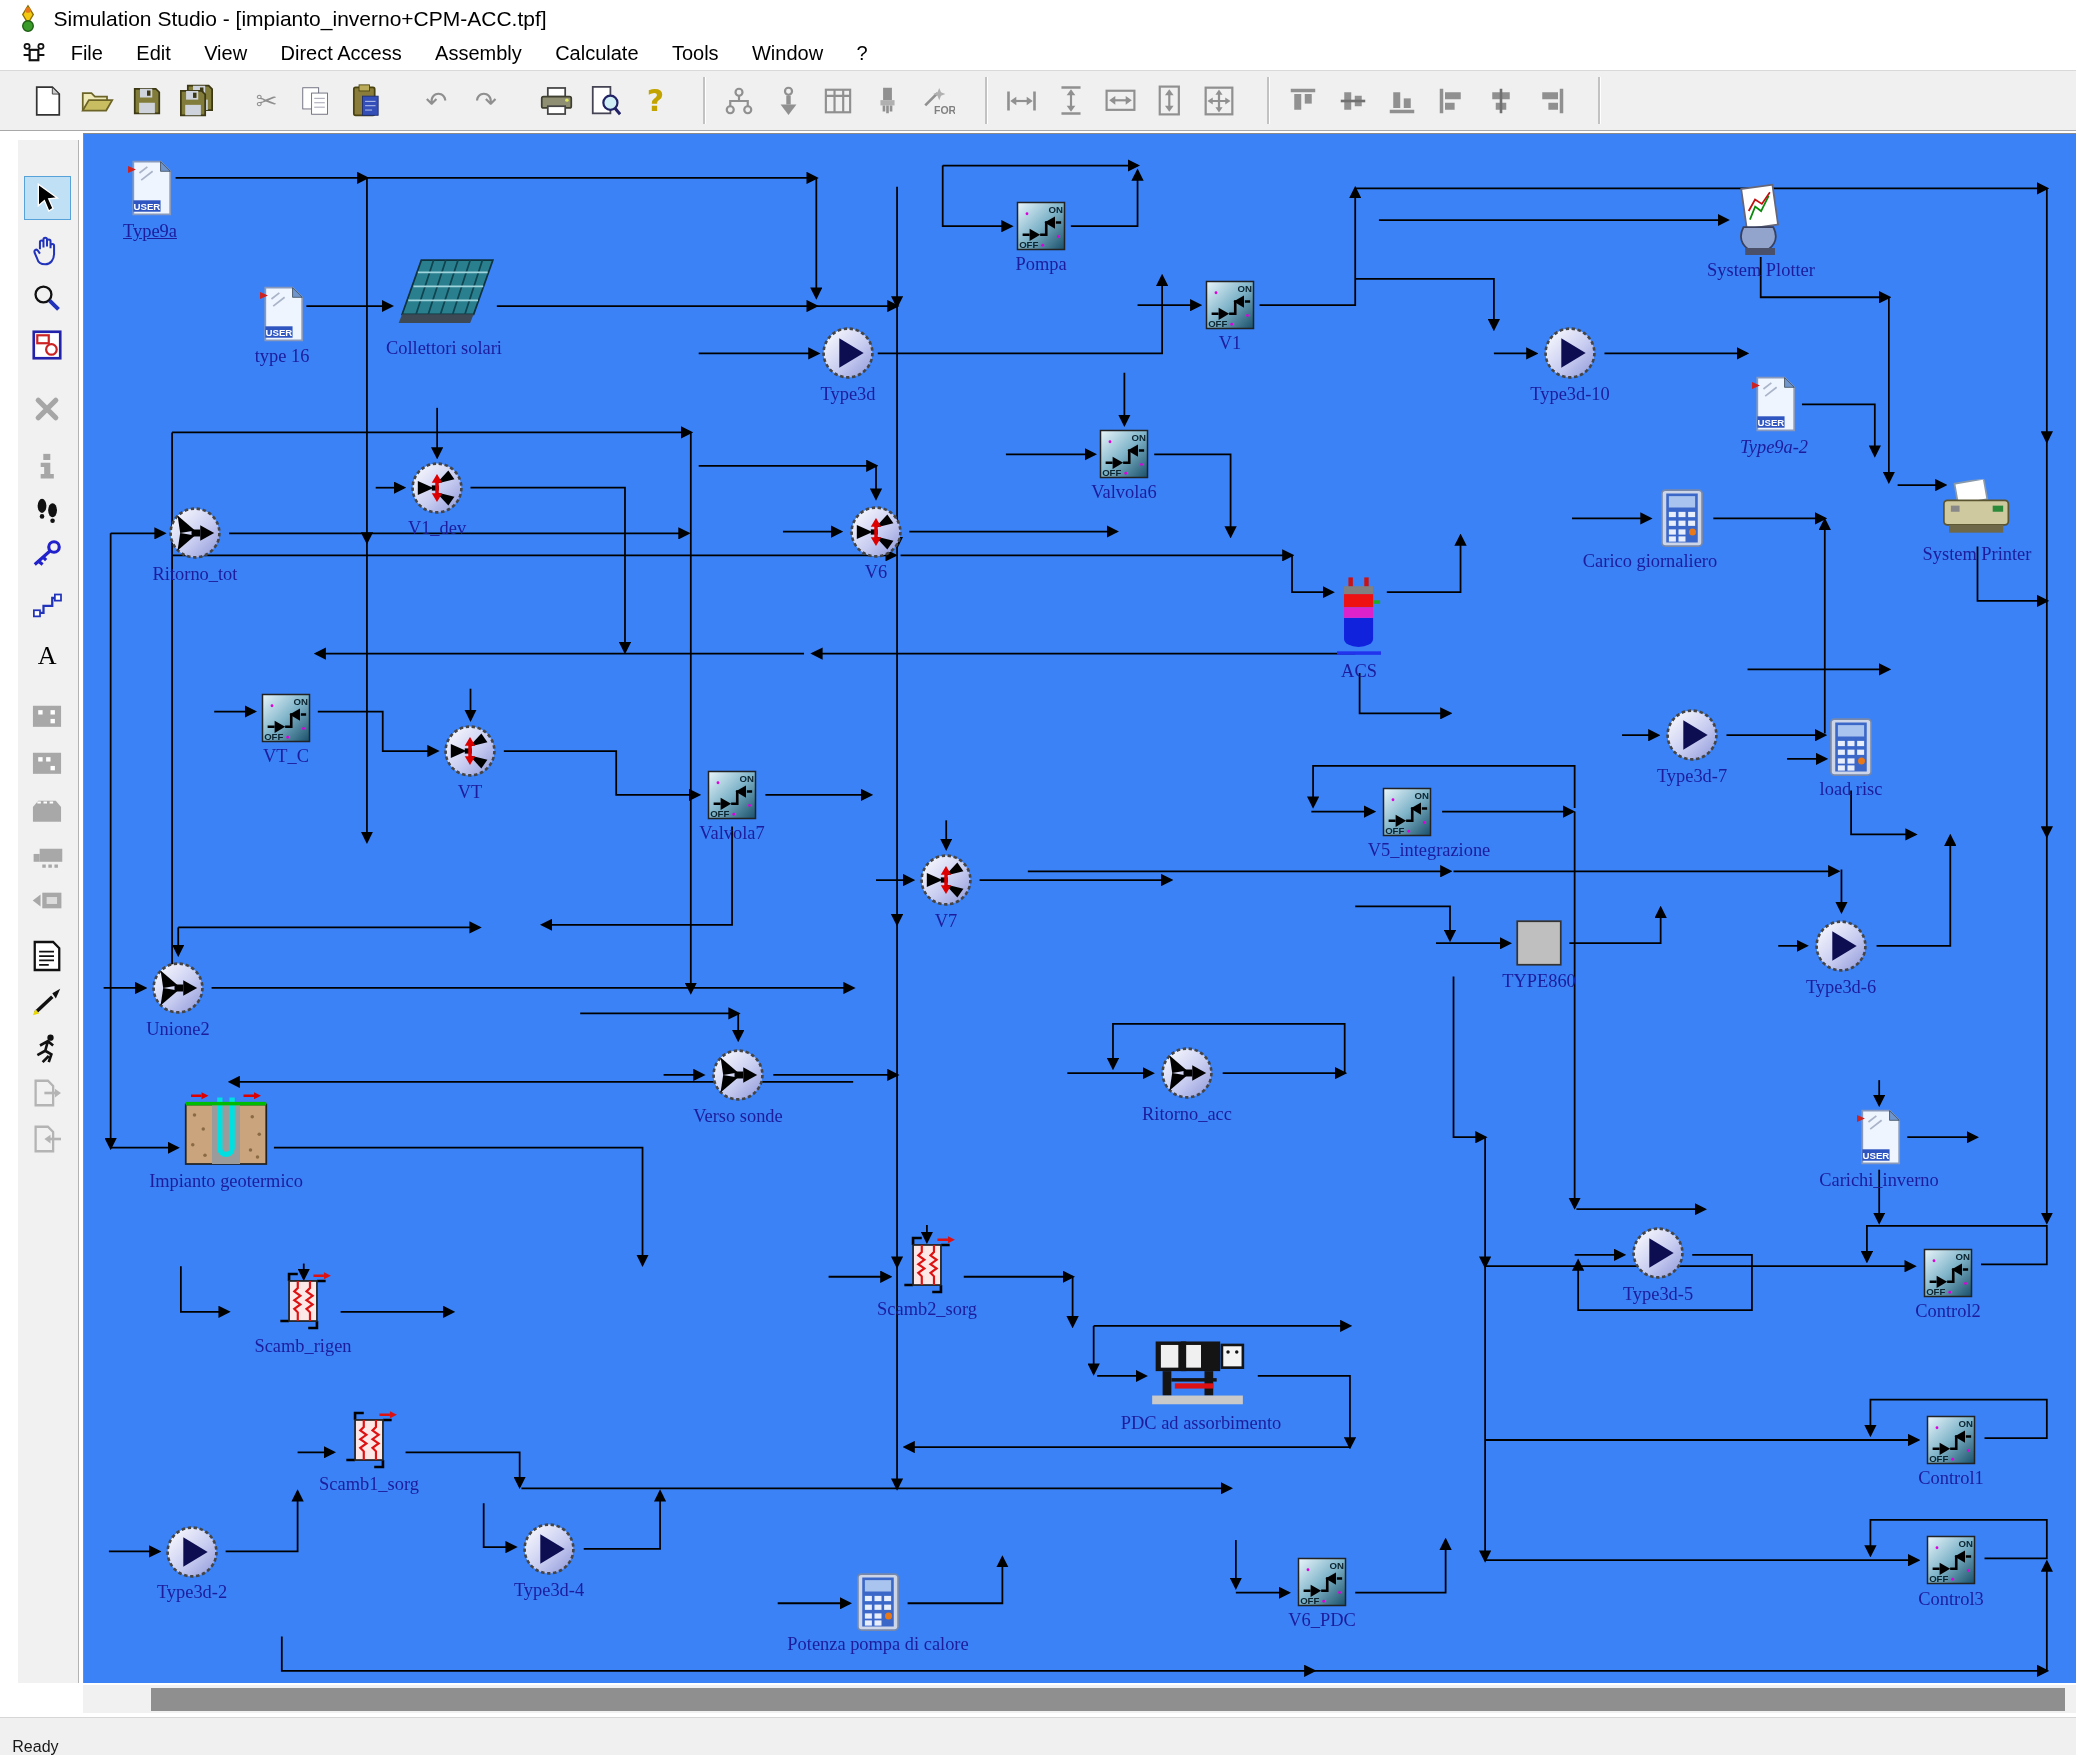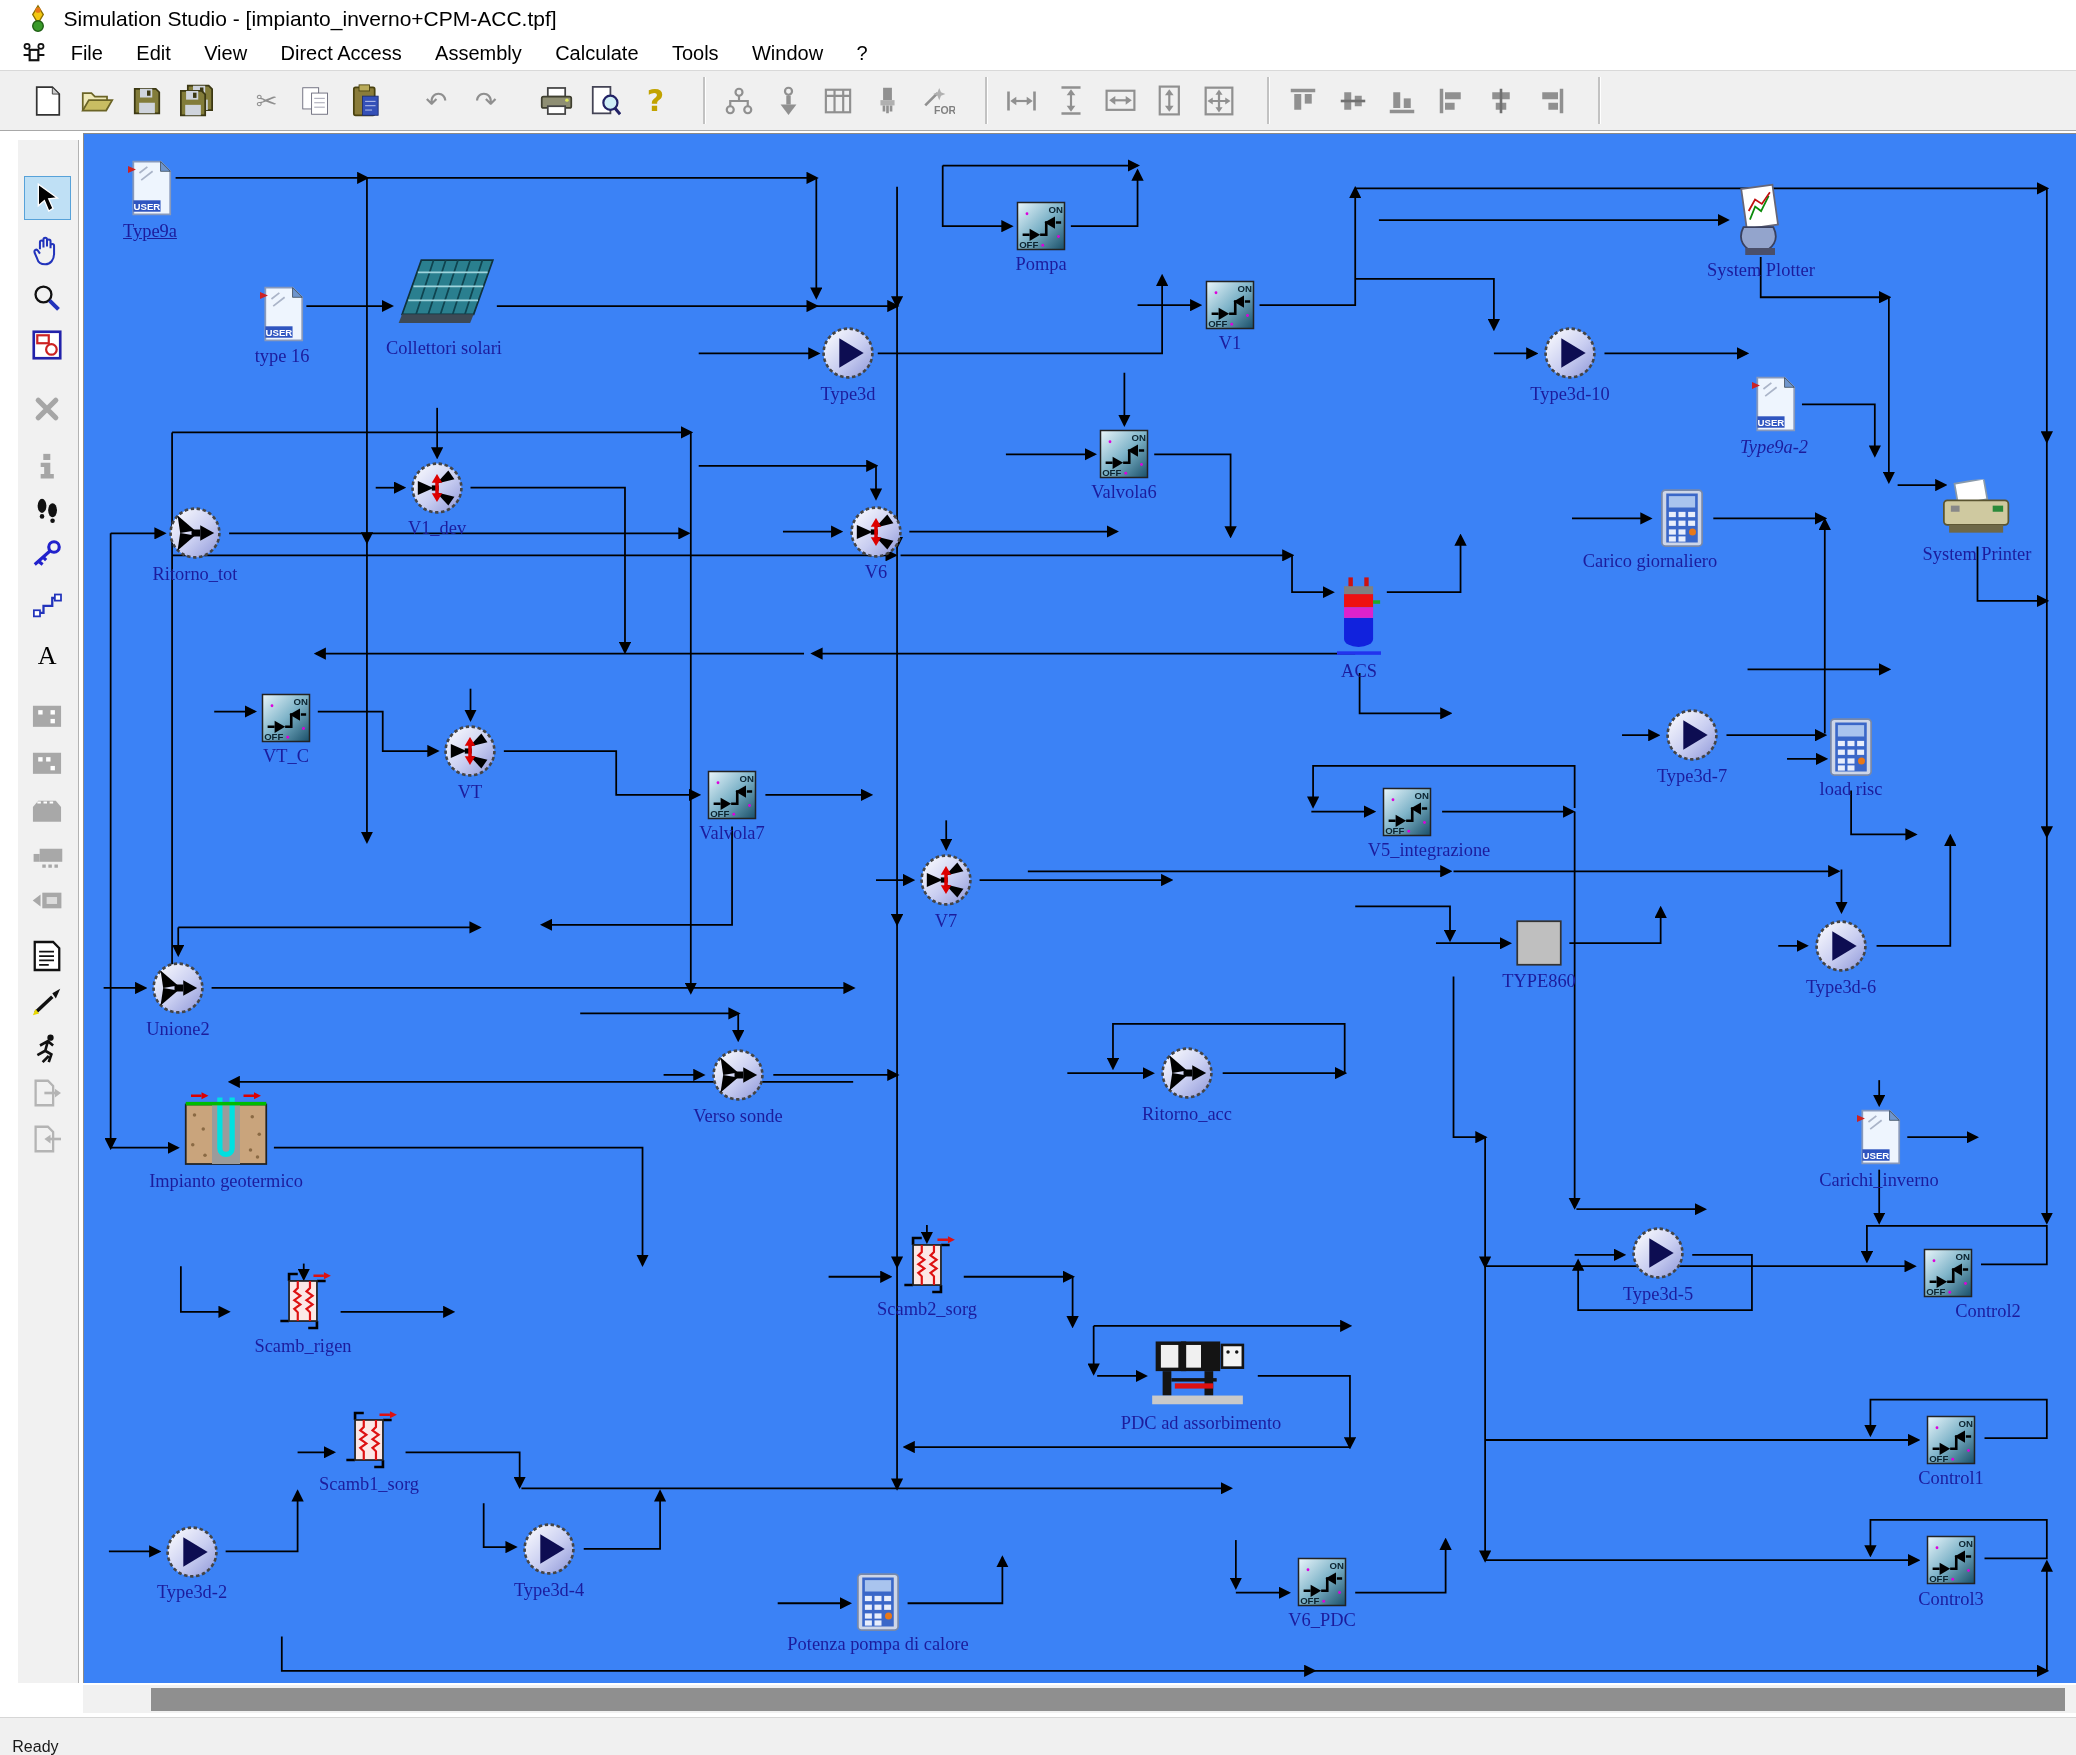--- a/index.html
+++ b/index.html
@@ -1,19 +1,19 @@
 <!DOCTYPE html>
 <html style="font-size:14px"><head>
 <meta charset="utf-8">
 <style>
   html,body{margin:0;padding:0;}
   body{width:2076px;height:1756px;position:relative;background:#ffffff;overflow:hidden;
        font-family:"Liberation Sans",sans-serif;}
   .titlebar{position:absolute;left:0;top:0;width:2076px;height:37px;background:#fff;
-    display:flex;align-items:center;gap:10.5px;padding-left:23px;box-sizing:border-box;
+    display:flex;align-items:center;gap:10.5px;padding-left:13px;box-sizing:border-box;
     font-size:21px;color:#000;}
   .menubar{position:absolute;left:0;top:37px;width:1923px;height:33px;background:#fff;
     display:flex;align-items:center;font-size:20px;color:#000;}
   .menubar .appmini{margin-left:21px;margin-right:7px;display:flex;align-items:center;}
   .mitem{padding:0 16.7px;cursor:default;}
   .toolbar{position:absolute;left:0;top:70px;width:2076px;height:61px;background:#f0f0f0;
     border-top:1.8px solid #d9d9d9;border-bottom:1.8px solid #a8a8a8;
     display:flex;align-items:center;padding-left:24.6px;box-sizing:border-box;}
   .tgroup{display:flex;align-items:center;gap:3.5px;margin-right:24.6px;}
   .tbtn{width:46px;height:46px;display:flex;align-items:center;justify-content:center;}
@@ -994,21 +994,21 @@
           <rect x="1" y="1" width="54" height="54" fill="url(#gSteel)" stroke="#222" stroke-width="2"></rect>
           <text x="53" y="13" text-anchor="end" font-size="11" font-weight="bold" fill="#0c2430" font-family="Liberation Sans,sans-serif">ON</text>
           <text x="3" y="53" font-size="11" font-weight="bold" fill="#0c2430" font-family="Liberation Sans,sans-serif">OFF</text>
           <path d="M7 38 h8 M27 38 h7 v-14 h5 M45 24 h6" stroke="#000" stroke-width="3" fill="none"></path>
           <polygon points="15,31 27,38 15,45" fill="#000"></polygon>
           <polygon points="44,17 32,24 44,31" fill="#000"></polygon>
           <circle cx="48" cy="40" r="1.6" fill="#dd00dd"></circle>
           <circle cx="12" cy="14" r="1.6" fill="#dd00dd"></circle>
           <circle cx="30" cy="50" r="1.6" fill="#dd00dd"></circle>
         </svg></span></div>
-    <div class="clabel" style="left: 1864px; top: 1167px; margin-left: 40px;">Control2</div>
+    <div class="clabel" style="left: 1864px; top: 1167px;">Control2</div>
     <div class="comp" style="left: 219px; top: 1167px;"><span><svg width="56" height="61" viewBox="0 0 64 70">
           <path d="M16 12 v-8 h10 M48 58 v8 h-10 M16 58 h-10 M48 12 h10" stroke="#000" stroke-width="3" fill="none"></path>
           <rect x="16" y="12" width="32" height="46" fill="#fce8e6" stroke="#222" stroke-width="2"></rect>
           <path d="M26 12 v8 l-4 4 7 5 -7 5 7 5 -7 5 4 4 v10" stroke="#dd1111" stroke-width="2.5" fill="none"></path>
           <path d="M40 12 v8 l-4 4 7 5 -7 5 7 5 -7 5 4 4 v10" stroke="#dd1111" stroke-width="2.5" fill="none"></path>
           <path d="M44 6 h12" stroke="#dd1111" stroke-width="3"></path>
           <polygon points="56,2 64,6 56,10" fill="#dd1111"></polygon>
         </svg></span></div>
     <div class="clabel" style="left: 219px; top: 1202px;">Scamb_rigen</div>
     <div class="comp" style="left: 1117px; top: 1238px;"><span><svg width="105" height="75" viewBox="0 0 120 86">

